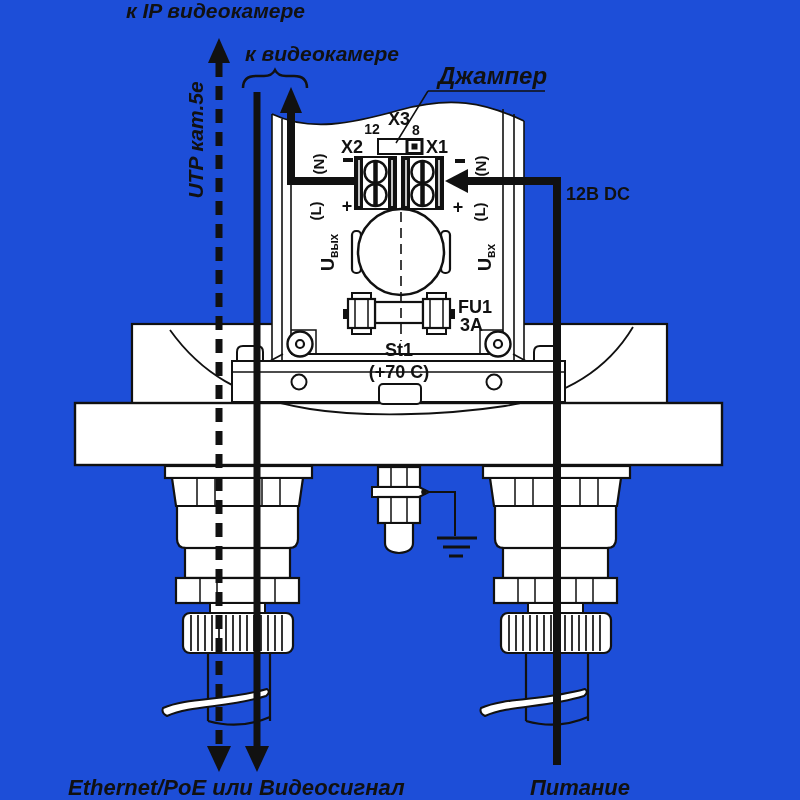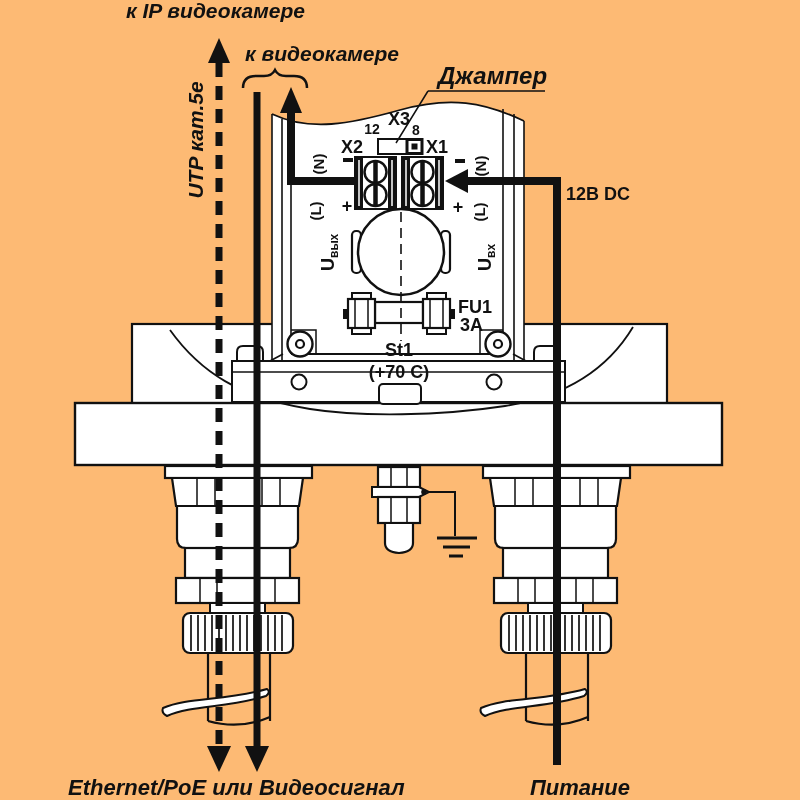--- a/index.html
+++ b/index.html
@@ -1,16 +1,16 @@
 <!DOCTYPE html>
 <html><head>
 <meta charset="utf-8">
 <style>
   html,body{margin:0;padding:0;background:#ffffff;}
-  .stage{position:relative;width:800px;height:800px;background:#fdba74;overflow:hidden;
+  .stage{position:relative;width:800px;height:800px;background:#1d4ed8;overflow:hidden;
          font-family:"Liberation Sans",sans-serif;}
   svg{position:absolute;left:0;top:0;}
   text{fill:#111;}
   .lbl{font-style:italic;font-weight:700;font-size:21px;}
   .lbl-big{font-style:italic;font-weight:700;font-size:24px;}
   .brd{font-weight:700;font-size:18px;font-style:normal;}
   .brd-sm{font-weight:700;font-size:14px;font-style:normal;}
   .brd-n{font-weight:700;font-size:15px;font-style:normal;}
   .bot{font-style:italic;font-weight:700;font-size:22px;}
   .ln{stroke:#111;fill:none;}

